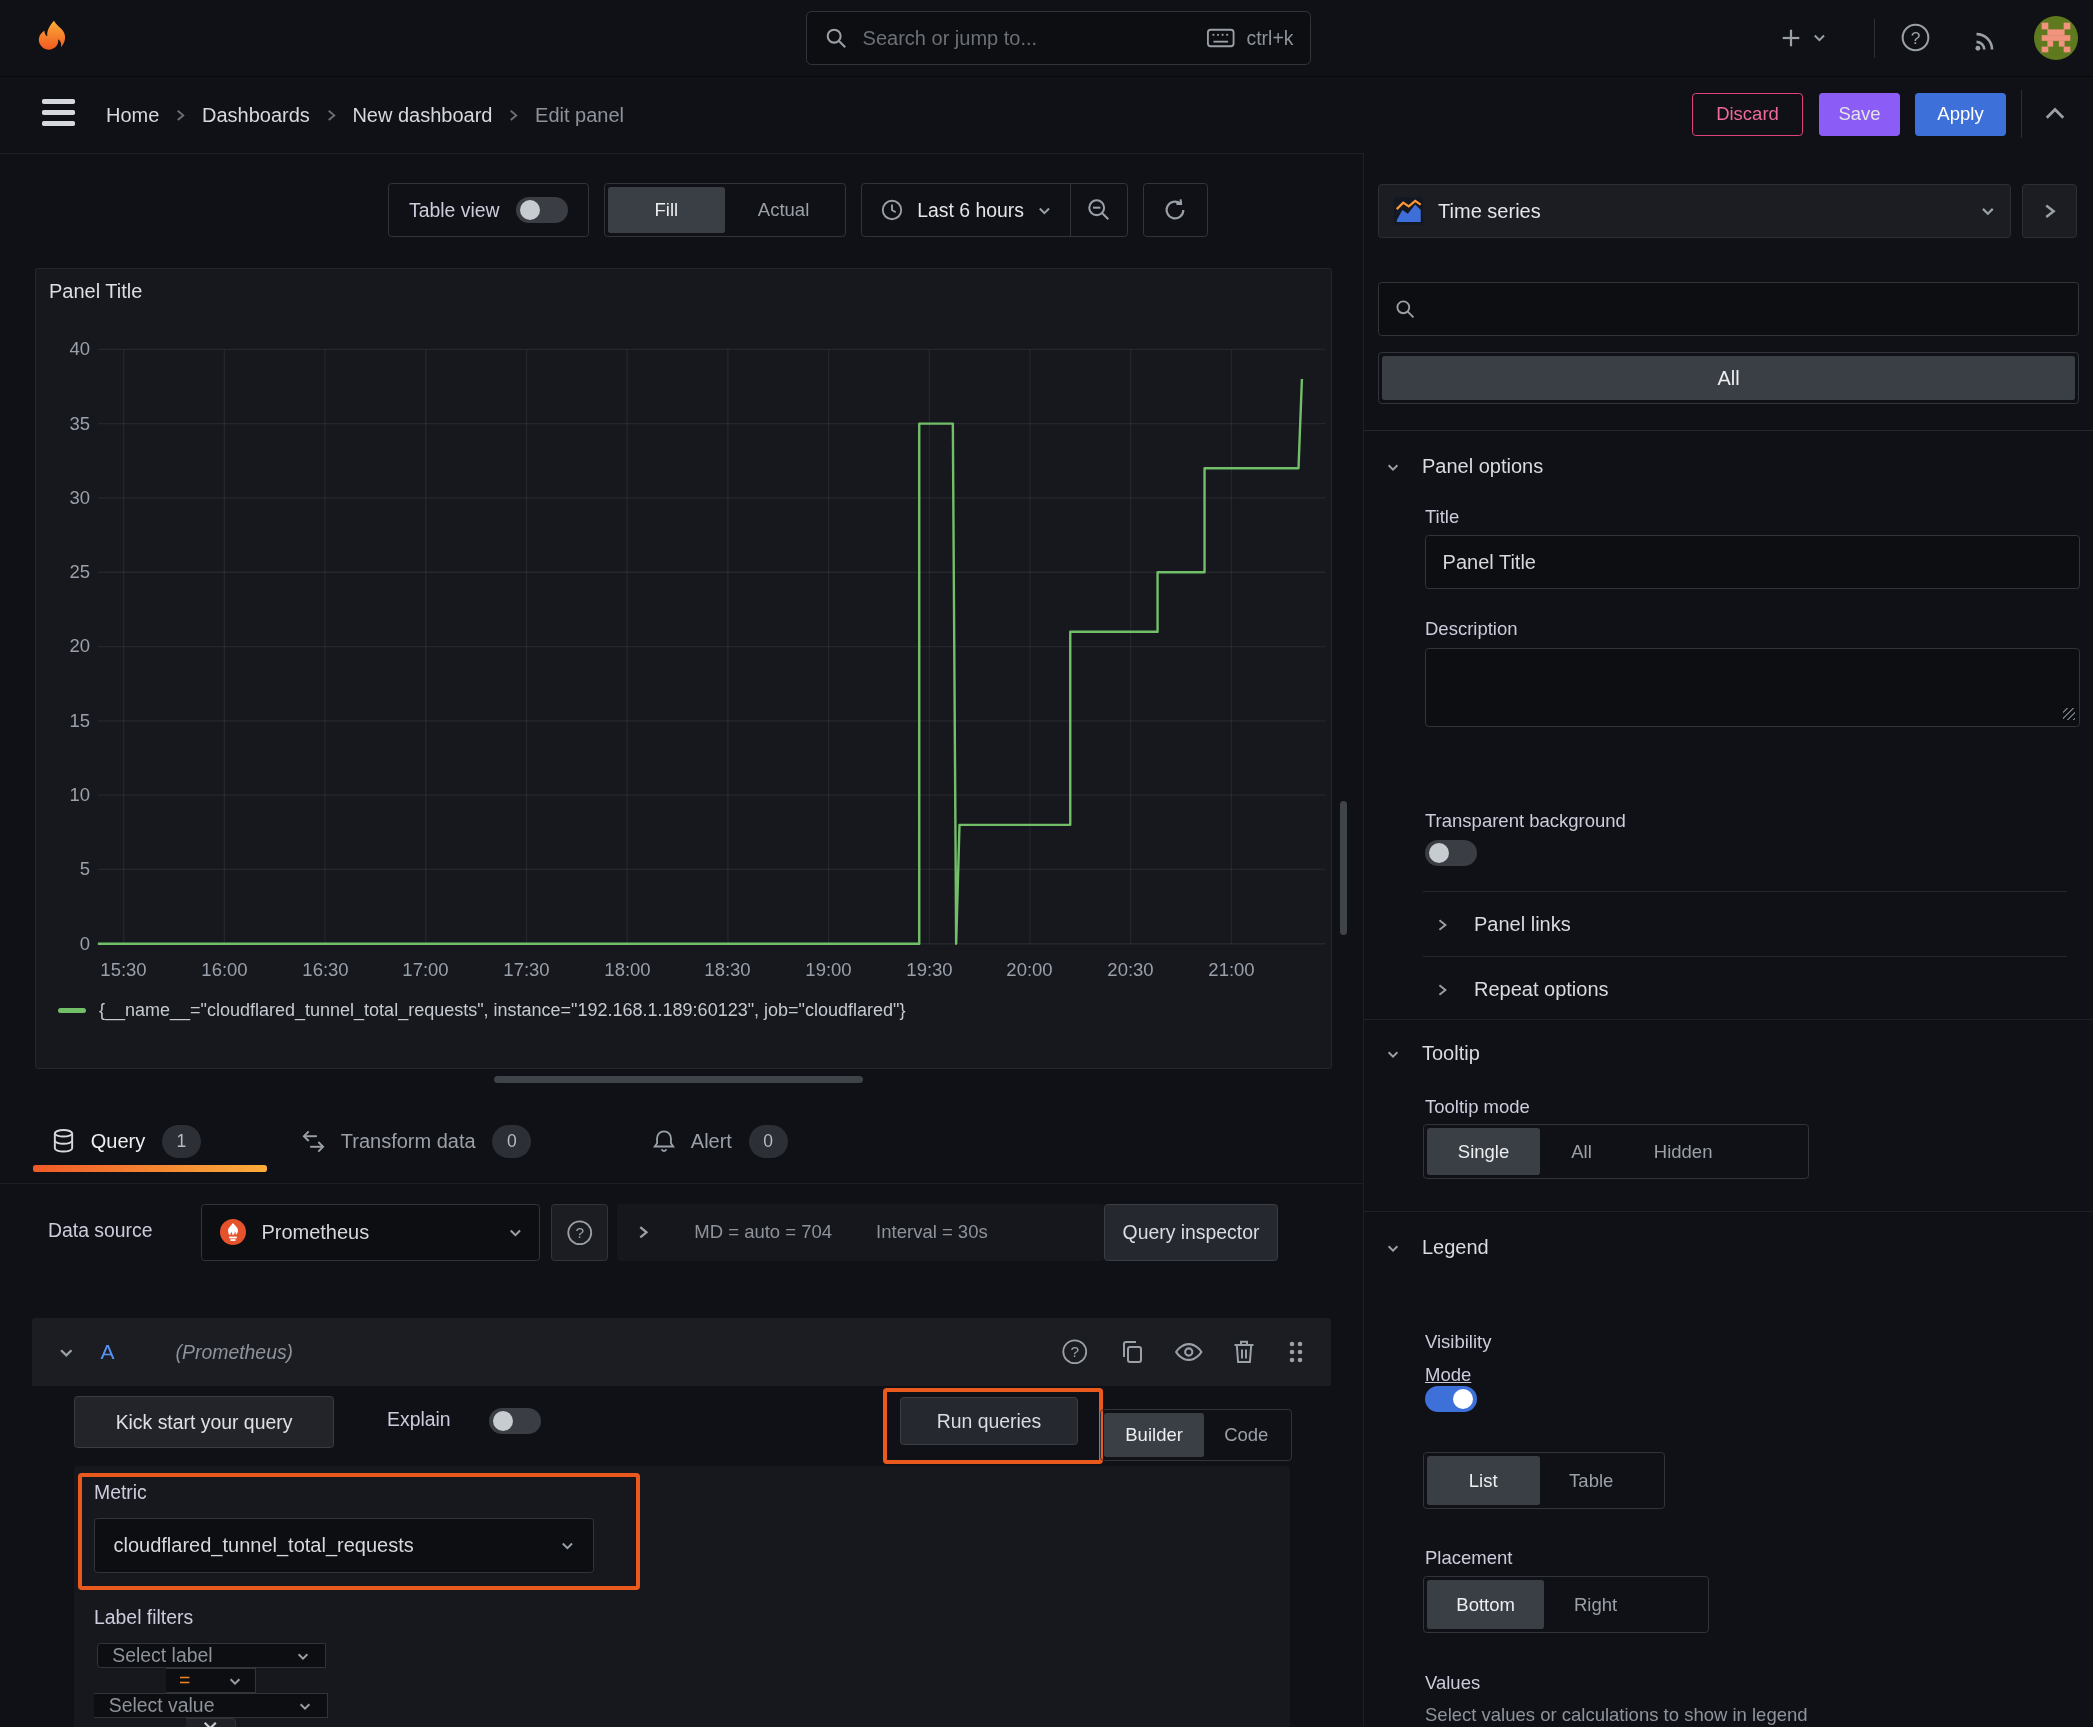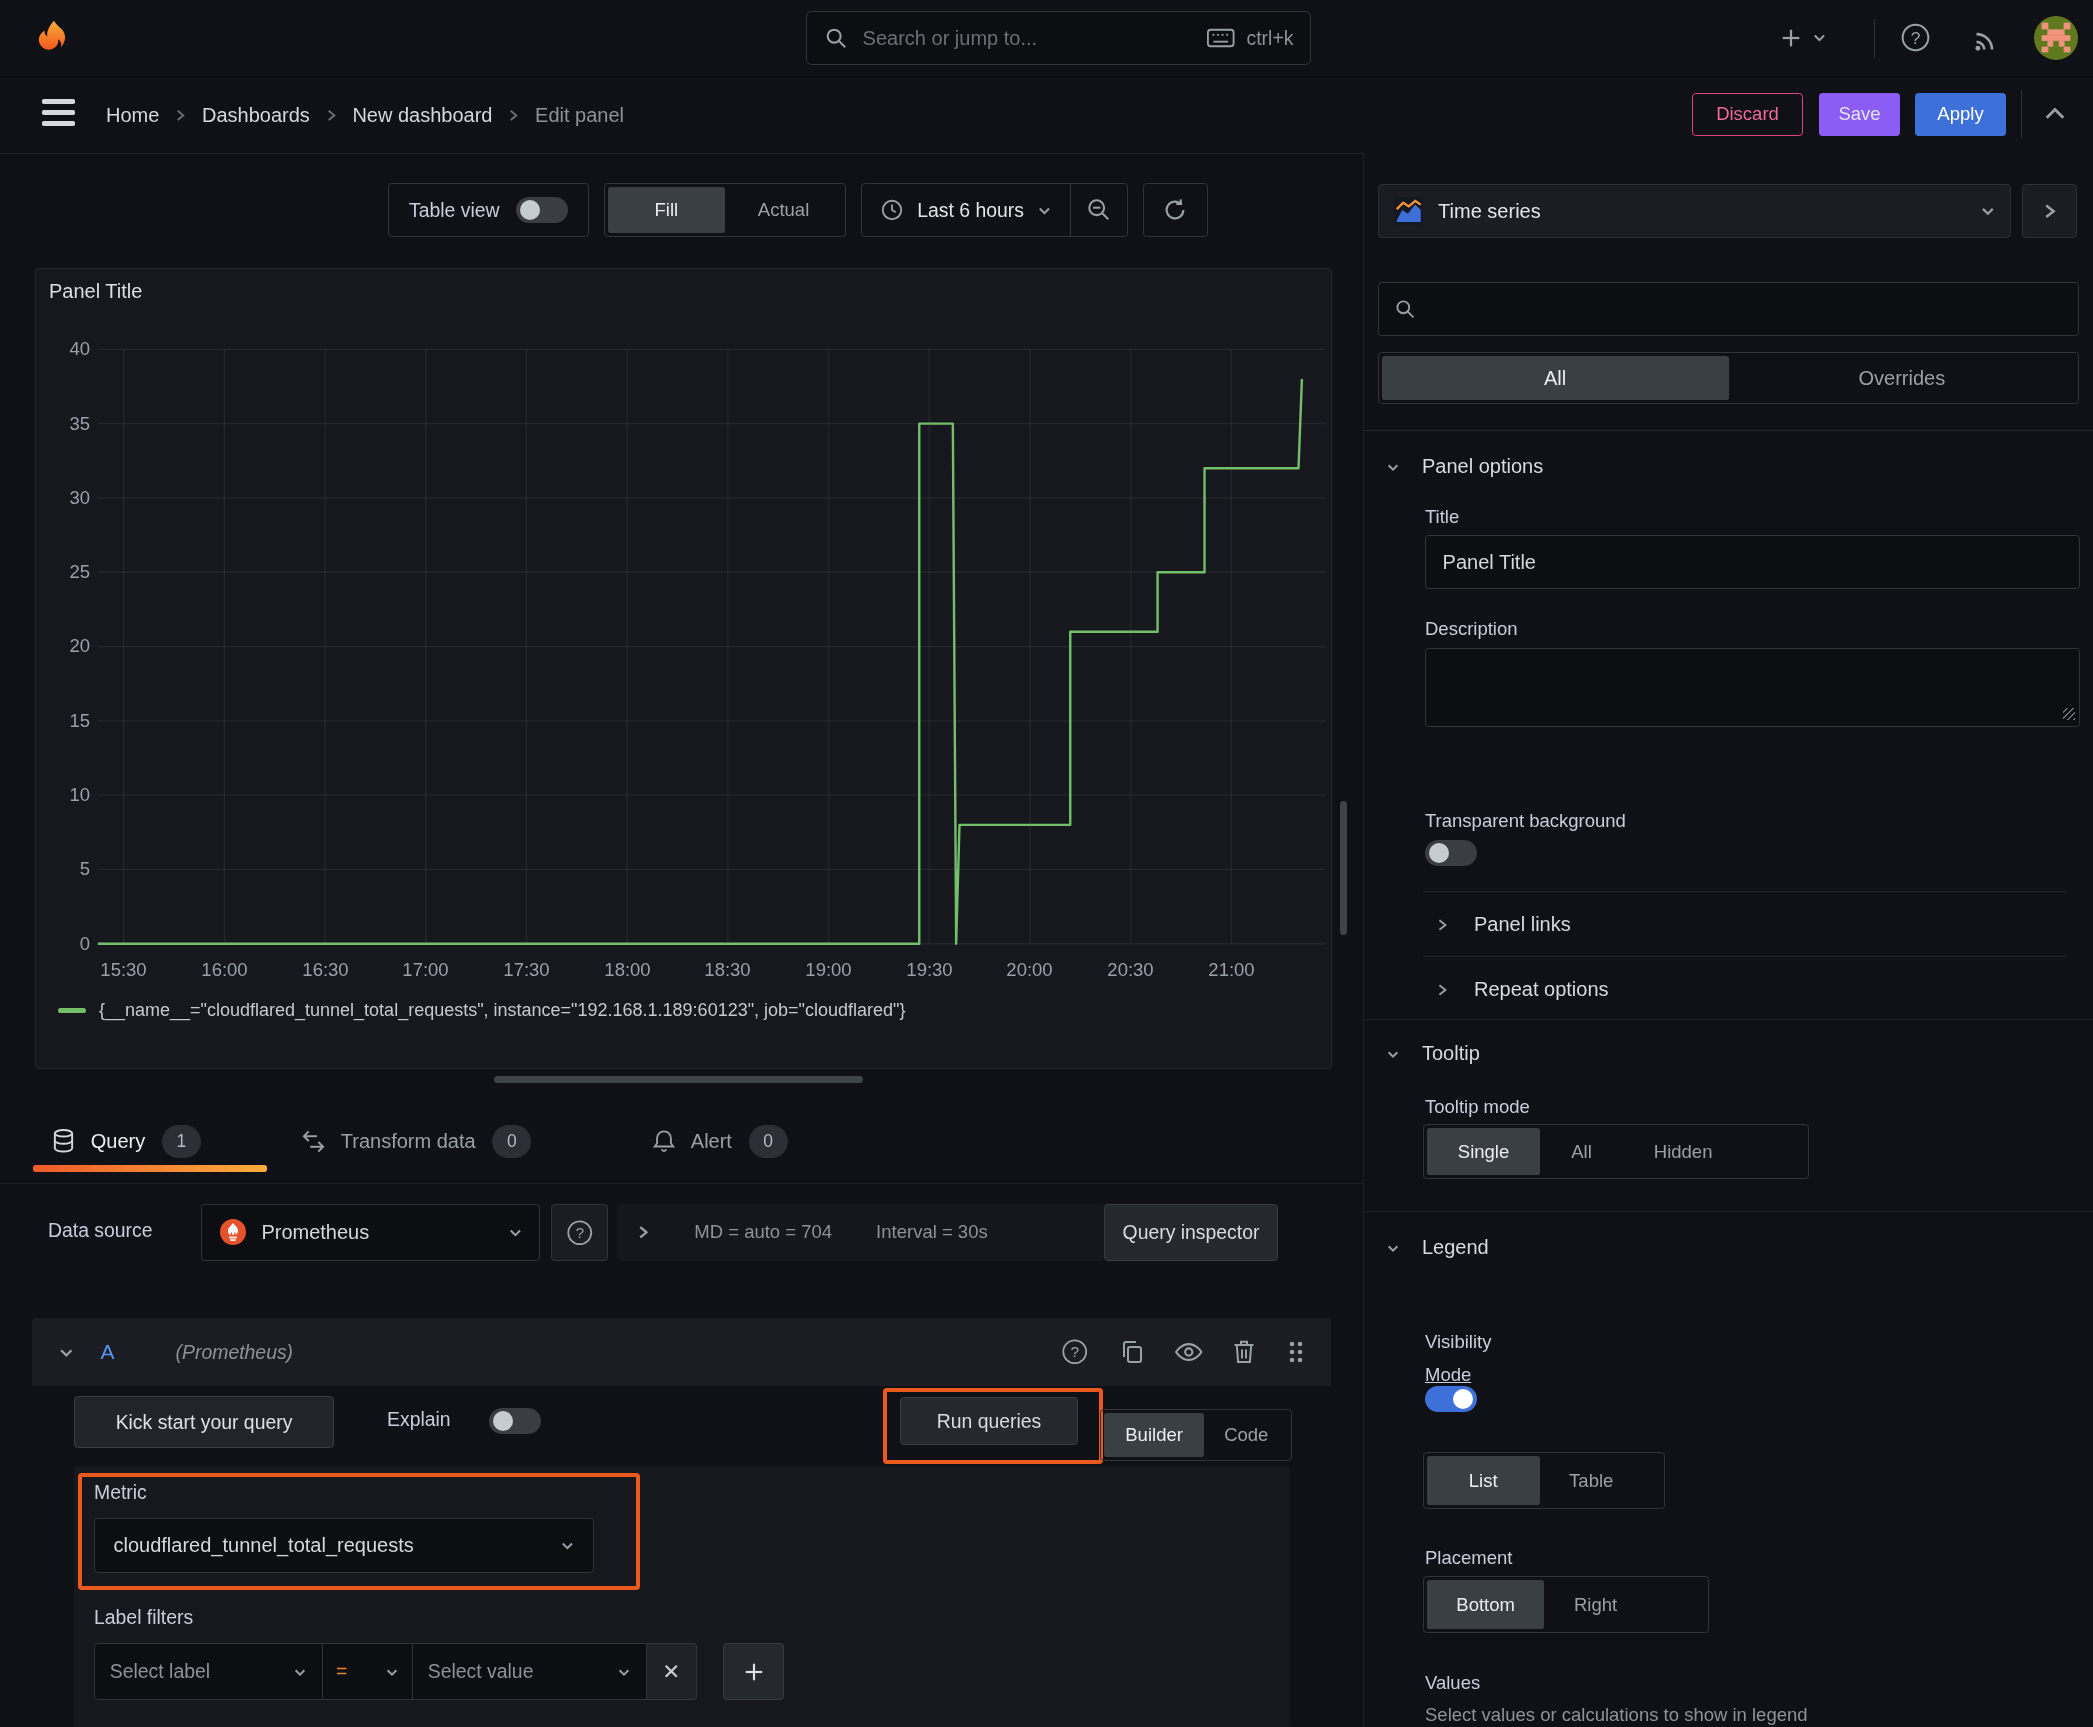--- a/index.html
+++ b/index.html
@@ -412,21 +412,21 @@
       <div class="a f input" style="left:20px;top:52px;width:500px;height:55px;padding:0 18.5px;box-sizing:border-box;cursor:pointer;">
         <span style="font-size:20px;flex:1;">cloudflared_tunnel_total_requests</span>
         <span class="ic chev">
             <svg width="14.8" height="14.8" viewBox="0 0 16 16" stroke="currentColor" stroke-width="2.2" fill="none">
               <polyline points="3,6 8,11 13,6"></polyline>
             </svg>
           </span>
       </div>
       <div class="hl" style="left:3.7px;top:7.4px;width:554px;height:109px;"></div>
       <span class="a lab" style="left:20px;top:140px;font-size:19.4px;">Label filters</span>
-      <div class="a f" style="left:20px;top:177px;height:57px;">
+      <div class="a f" style="left:20px;top:177px;height:57px;flex-direction:column;">
         <div class="f input" style="width:229px;height:57px;border-radius:3.7px 0 0 3.7px;padding:0 14.8px;box-sizing:border-box;cursor:pointer;">
           <span class="dim" style="font-size:19.4px;flex:1;">Select label</span>
           <span class="ic chev">
               <svg width="14" height="14" viewBox="0 0 16 16" stroke="currentColor" stroke-width="2.2" fill="none">
                 <polyline points="3,6 8,11 13,6"></polyline>
               </svg>
             </span>
         </div>
         <div class="f input" style="width:90px;height:57px;border-radius:0;border-left:none;padding:0 13px;box-sizing:border-box;cursor:pointer;">
           <span style="font-size:19.4px;color:#e8832a;flex:1;">=</span>
@@ -493,21 +493,20 @@
       <span class="ic chev">
           <svg width="22" height="22" viewBox="0 0 26 26" fill="none" stroke="currentColor" stroke-width="2.2">
             <circle cx="11" cy="11" r="7"></circle>
             <line x1="16.2" y1="16.2" x2="23" y2="23"></line>
           </svg>
         </span>
     </div>
 
     <div class="a seg" style="left:14px;top:199px;width:701px;height:52px;">
       <span class="sg on" style="flex:1;font-size:20px;">All</span>
-      <span class="sg" style="flex:1;font-size:20px;">Overrides</span>
     </div>
 
     <div class="divider" style="left:0;top:277px;width:730px;"></div>
 
     <div class="a f" style="left:22px;top:297px;height:33px;cursor:pointer;">
       <span class="ic chev">
           <svg width="14" height="14" viewBox="0 0 16 16" stroke="currentColor" stroke-width="2.2" fill="none">
             <polyline points="3,6 8,11 13,6"></polyline>
           </svg>
         </span>

